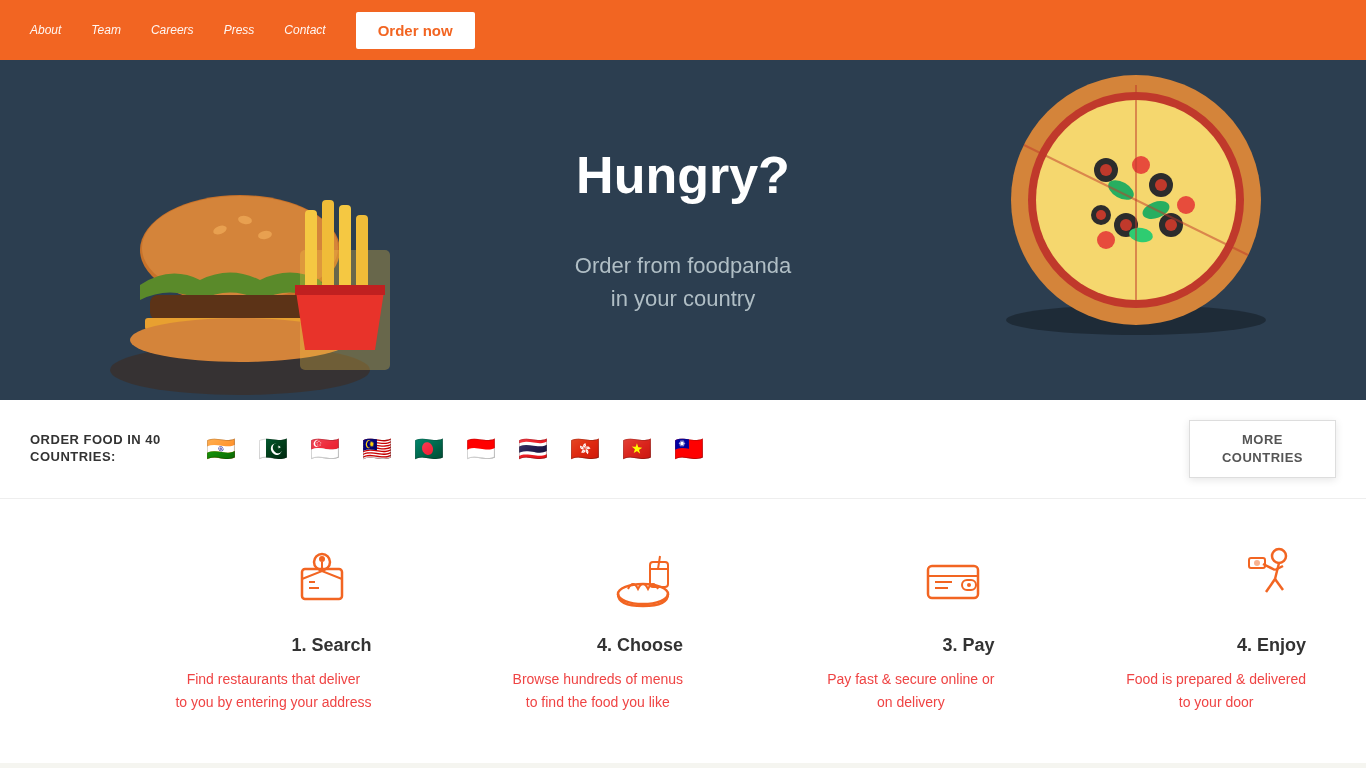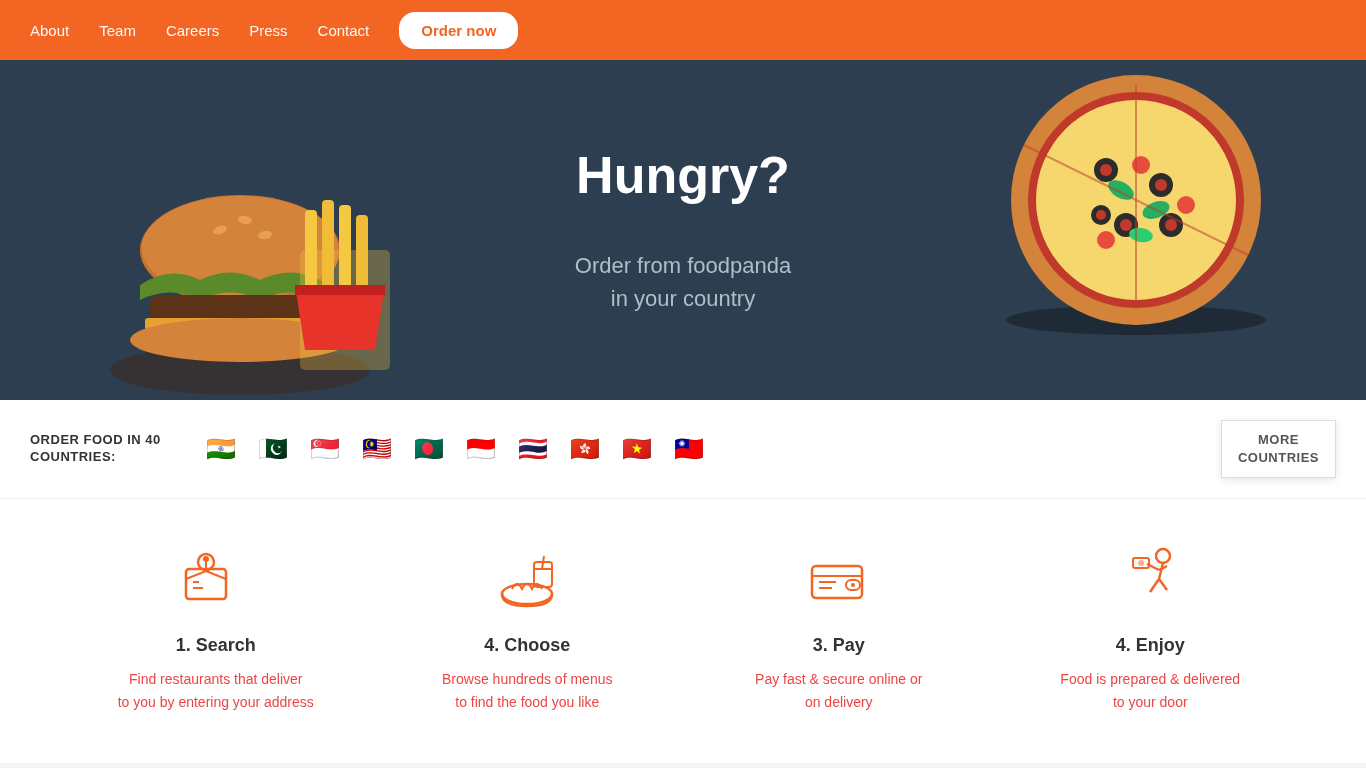--- a/index.html
+++ b/index.html
@@ -32,29 +32,30 @@
       letter-spacing: -0.5px;
     }
     nav {
       display: flex;
       align-items: center;
       gap: 30px;
     }
     nav a {
       color: white;
       text-decoration: none;
-      font-size: 15px;
+      font-size: 12px;
       opacity: 0.95;
+      font-style: italic;
     }
     .order-now-btn {
       background: white;
       color: #f26522;
       border: none;
       padding: 10px 22px;
-      border-radius: 16px;
+      border-radius: 2px;
       font-size: 15px;
       font-weight: bold;
       cursor: pointer;
     }
 
     
     .hero {
       background: #2c3e50;
       height: 340px;
       display: flex;
@@ -110,21 +111,21 @@
       height: 40px;
       display: flex;
       align-items: center;
       justify-content: center;
       font-size: 24px;
       cursor: pointer;
     }
     .more-countries-btn {
       background: white;
       border: 1px solid #ddd;
-      padding: 10px 16px;
+      padding: 10px 32px;
       font-size: 13px;
       font-weight: bold;
       color: #555;
       cursor: pointer;
       white-space: nowrap;
       box-shadow: 0 2px 8px rgba(0,0,0,0.1);
       letter-spacing: 0.5px;
       text-align: center;
       line-height: 1.4;
       margin-left: 10px;
@@ -135,21 +136,21 @@
     .how-it-works {
       background: white;
       padding: 40px 60px 50px;
       display: flex;
       gap: 0;
     }
     .step {
       flex: 1;
       display: flex;
       flex-direction: column;
-      align-items: center;
+      align-items: flex-end;
       text-align: center;
     }
     .step-icon {
       width: 80px;
       height: 80px;
       display: flex;
       align-items: center;
       justify-content: center;
       margin-bottom: 16px;
     }

